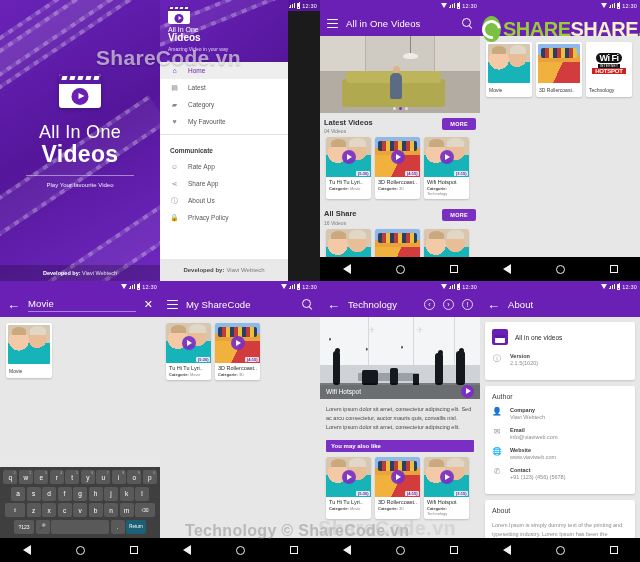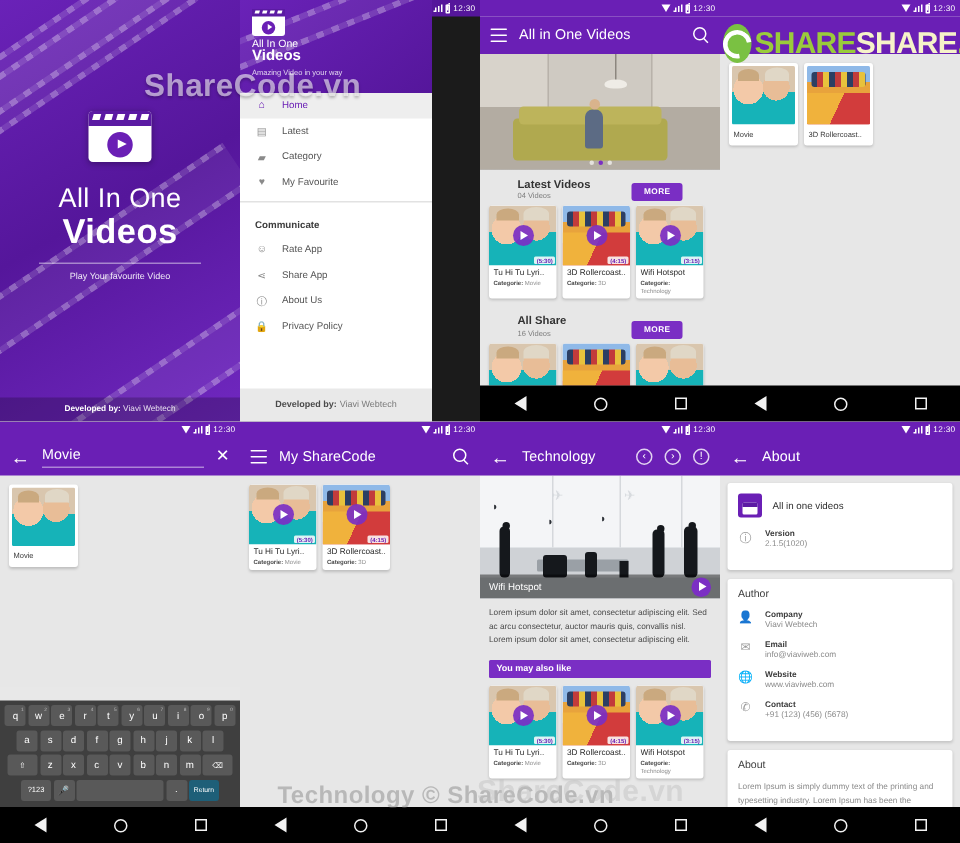--- a/index.html
+++ b/index.html
@@ -98,21 +98,21 @@
   .hero .lamp{position:absolute;top:0;left:56%;width:1px;height:18px;background:#8c867e;}
   .hero .lamp:after{content:'';position:absolute;bottom:-5px;left:-7px;width:15px;height:6px;background:#efece6;border-radius:50% 50% 40% 40%;}
   .hero .couch{position:absolute;bottom:6px;left:14%;width:64%;height:28px;background:#b0a94f;border-radius:3px;}
   .hero .couch:before{content:'';position:absolute;top:-8px;left:4px;right:4px;height:12px;background:#bdb45b;border-radius:3px;}
   .hero .person{position:absolute;bottom:14px;left:44%;width:12px;height:26px;background:#5c6b84;border-radius:5px 5px 2px 2px;}
   .hero .person:before{content:'';position:absolute;top:-7px;left:2.5px;width:7px;height:7px;border-radius:50%;background:#d9b38c;}
   .hero .dots{position:absolute;bottom:3px;left:0;right:0;display:flex;justify-content:center;gap:3px;}
   .hero .dots i{width:3px;height:3px;border-radius:50%;background:rgba(255,255,255,.65)}
   .hero .dots i.on{background:#7b2fc4}
 
-  .sec-head{display:flex;align-items:flex-end;padding:5px 25px 3px;background:#e7e7e7;}
+  .sec-head{display:flex;align-items:flex-start;padding:5px 4px 3px;background:#e7e7e7;}
   .sec-title{font-size:7.5px;font-weight:700;color:#333;line-height:1.25;}
   .sec-sub{font-size:5px;color:#7d7d7d;margin-top:1px;}
   .more-btn{margin-left:auto;background:#7a2ec4;color:#fff;font-size:5.5px;font-weight:700;padding:3px 8px;border-radius:2px;letter-spacing:.3px;}
 
   .cardrow{display:flex;gap:4px;padding:0 6px 5px;}
   .vcard{width:45px;background:#fff;border-radius:2px;box-shadow:0 1px 2px rgba(0,0,0,.18);overflow:hidden;flex:0 0 auto;}
   .thumb{position:relative;height:40px;overflow:hidden;}
   .thumb .pbtn{position:absolute;top:50%;left:50%;transform:translate(-50%,-50%);width:14px;height:14px;border-radius:50%;background:rgba(123,47,196,.92);display:flex;align-items:center;justify-content:center;}
   .thumb .pbtn:after{content:'';width:0;height:0;border-top:3px solid transparent;border-bottom:3px solid transparent;border-left:5px solid #fff;margin-left:1.5px;}
   .thumb .dur{position:absolute;right:1px;bottom:1px;background:rgba(255,255,255,.85);color:#6a1fb5;font-size:4px;padding:0 1.5px;border-radius:1px;font-weight:700;}
@@ -434,20 +434,30 @@
           <div class="cimg">
               <div class="art-movie"></div>
             </div>
           <div class="clabel">Movie</div>
         </div>
         <div class="ccard">
           <div class="cimg">
               <div class="art-roller"></div>
             </div>
           <div class="clabel">3D Rollercoast..</div>
+        </div>
+        <div class="ccard">
+          <div class="cimg">
+              <div class="art-wifi">
+                <div class="wrow">Wi Fi</div>
+                <div class="wsub">INTERNET</div>
+                <div class="whot">HOTSPOT</div>
+              </div>
+            </div>
+          <div class="clabel">Technology</div>
         </div>
       </div>
     </div>
     <div class="navbar">
       <div class="nav-back"></div>
       <div class="nav-home"></div>
       <div class="nav-rec"></div>
     </div>
   </div>
 

